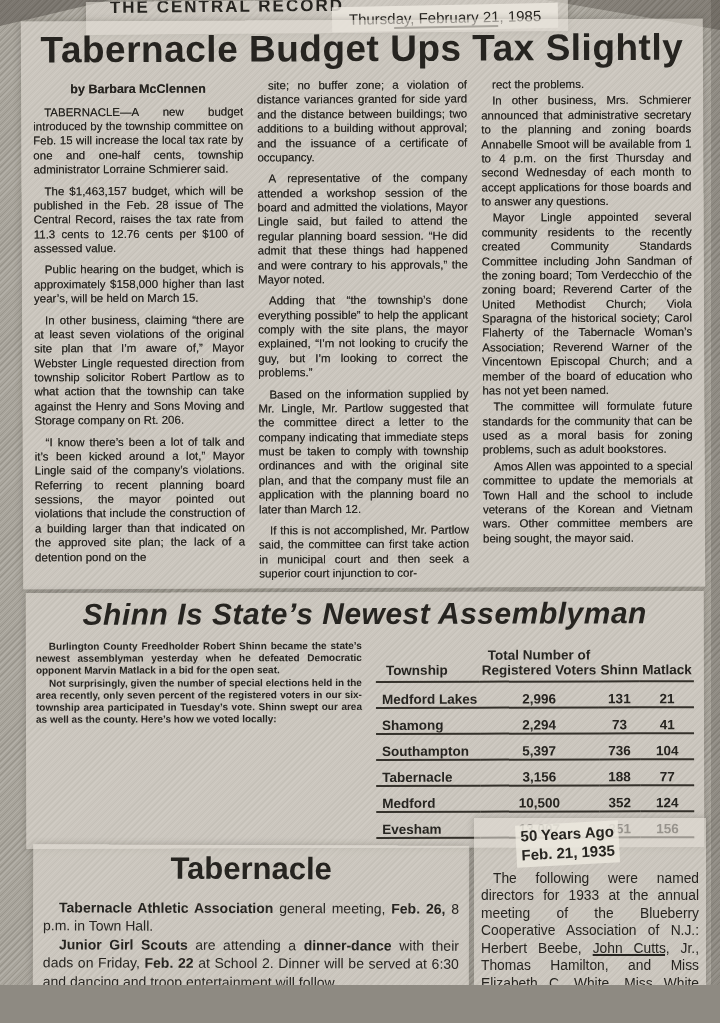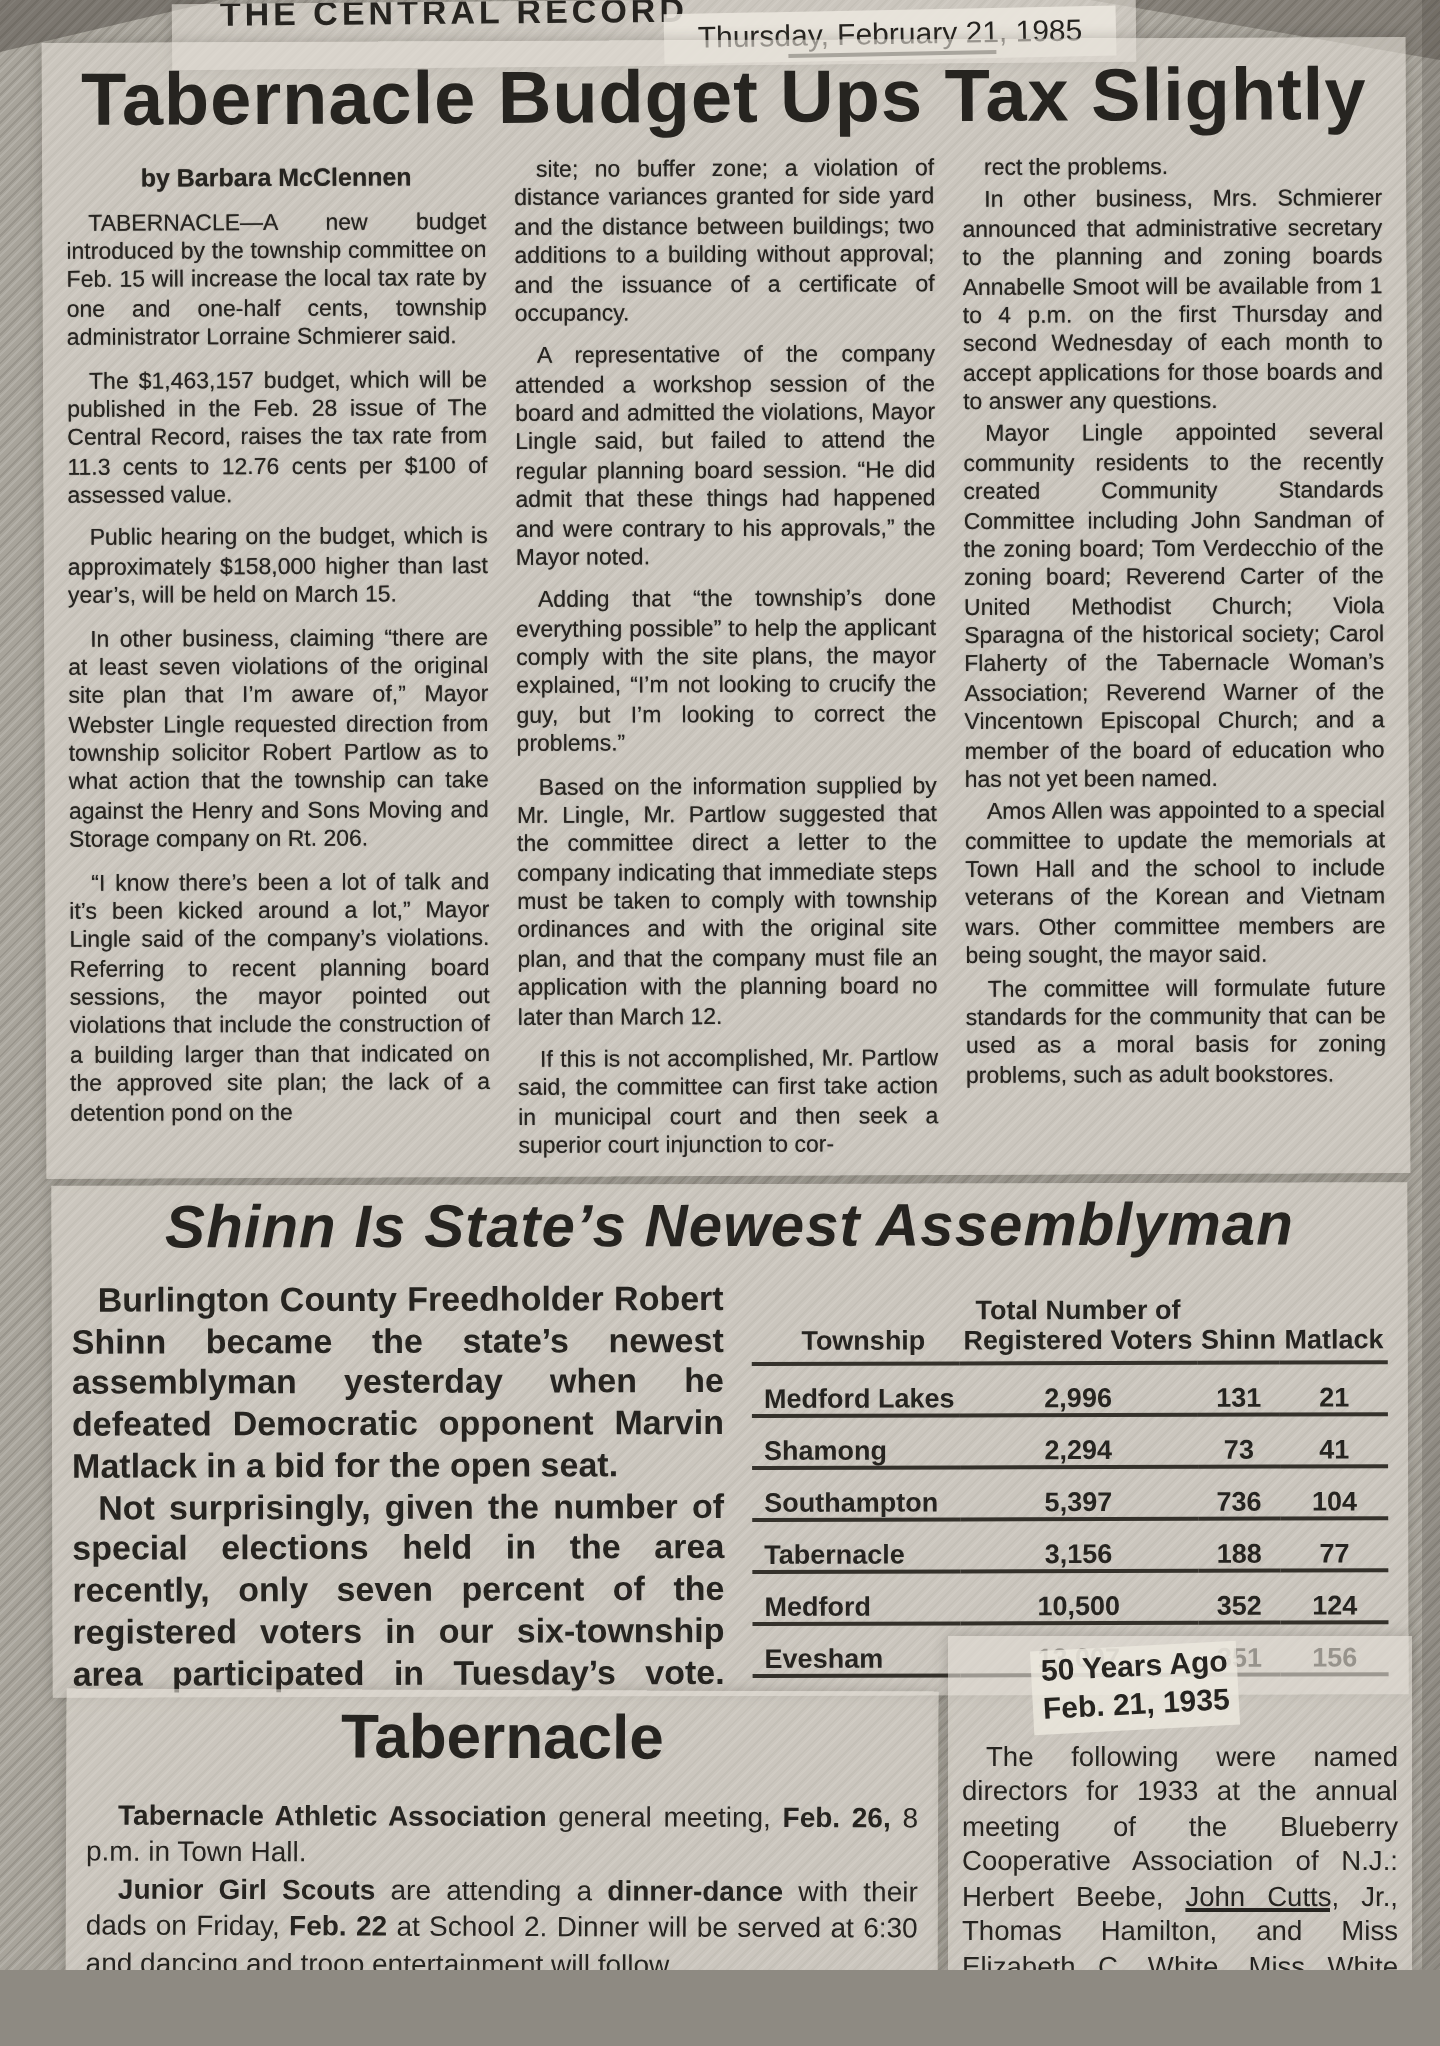--- a/index.html
+++ b/index.html
@@ -46,28 +46,28 @@
   .byline { text-align:center; font-weight:bold; font-size:12.5px; margin:3px 0 7px; }
   .para { margin:0 0 7px; text-indent:11px; }
   .col-tight .para { margin:0 0 2px; }
 
   
   .shinn { left:26px; top:592px; width:678px; height:256px;
     transform:rotate(-0.15deg); overflow:hidden; }
   .shinn-headline { font-style:italic; font-weight:bold; font-size:30px;
     text-align:center; margin:5px 0 9px; letter-spacing:0.5px; }
   .shinn-body { display:flex; gap:14px; padding:0 10px; }
-  .shinn-text { width:326px; flex:0 0 326px; font-weight:bold; font-size:17px;
+  .shinn-text { width:326px; flex:0 0 326px; font-weight:bold; font-size:10px;
     line-height:1.22; text-align:justify; }
   .shinn-para { margin:0; text-indent:13px; }
   .results-table { flex:1; border-collapse:collapse; font-weight:bold;
     font-size:13.5px; margin-top:8px; align-self:flex-start; }
   .results-table th { border-bottom:2px solid #34312b; padding:0 2px 3px;
     vertical-align:bottom; text-align:center; }
-  .results-table .th-township { text-align:center; padding-left:10px; }
+  .results-table .th-township { text-align:left; padding-left:10px; }
   .results-table .th-voters { white-space:pre-line; }
   .results-table td { border-bottom:2px solid #34312b; padding:9px 2px 0;
     text-align:center; }
   .results-table td:first-child { text-align:left; padding-left:6px; }
 
   
   .tabernacle { left:33px; top:845px; width:436px; height:162px;
     transform:rotate(0.2deg); overflow:hidden; }
   .tab-headline { text-align:center; font-size:31px; font-weight:bold;
     margin:6px 0 12px; }
@@ -119,22 +119,22 @@
             <p class="para">Adding that “the township’s done everything possible” to help the applicant comply with the site plans, the mayor explained, “I’m not looking to crucify the guy, but I’m looking to correct the problems.”</p>
             <p class="para">Based on the information supplied by Mr. Lingle, Mr. Partlow suggested that the committee direct a letter to the company indicating that immediate steps must be taken to comply with township ordinances and with the original site plan, and that the company must file an application with the planning board no later than March 12.</p>
             <p class="para">If this is not accomplished, Mr. Partlow said, the committee can first take action in municipal court and then seek a superior court injunction to cor-</p>
           </div>
       </div>
       <div class="col col-tight">
         <div>
             <p class="para">rect the problems.</p>
             <p class="para">In other business, Mrs. Schmierer announced that administrative secretary to the planning and zoning boards Annabelle Smoot will be available from 1 to 4 p.m. on the first Thursday and second Wednesday of each month to accept applications for those boards and to answer any questions.</p>
             <p class="para">Mayor Lingle appointed several community residents to the recently created Community Standards Committee including John Sandman of the zoning board; Tom Verdecchio of the zoning board; Reverend Carter of the United Methodist Church; Viola Sparagna of the historical society; Carol Flaherty of the Tabernacle Woman’s Association; Reverend Warner of the Vincentown Episcopal Church; and a member of the board of education who has not yet been named.</p>
+            <p class="para">The committee will formulate future standards for the community that can be used as a moral basis for zoning problems, such as adult bookstores.</p>
             <p class="para">Amos Allen was appointed to a special committee to update the memorials at Town Hall and the school to include veterans of the Korean and Vietnam wars. Other committee members are being sought, the mayor said.</p>
-            <p class="para">The committee will formulate future standards for the community that can be used as a moral basis for zoning problems, such as adult bookstores.</p>
           </div>
       </div>
     </div>
   </section>
 
   <section class="clip shinn">
     <h2 class="shinn-headline">Shinn Is State’s Newest Assemblyman</h2>
     <div class="shinn-body">
       <div class="shinn-text">
           <p class="shinn-para">Burlington County Freedholder Robert Shinn became the state’s newest assemblyman yesterday when he defeated Democratic opponent Marvin Matlack in a bid for the open seat.</p>

